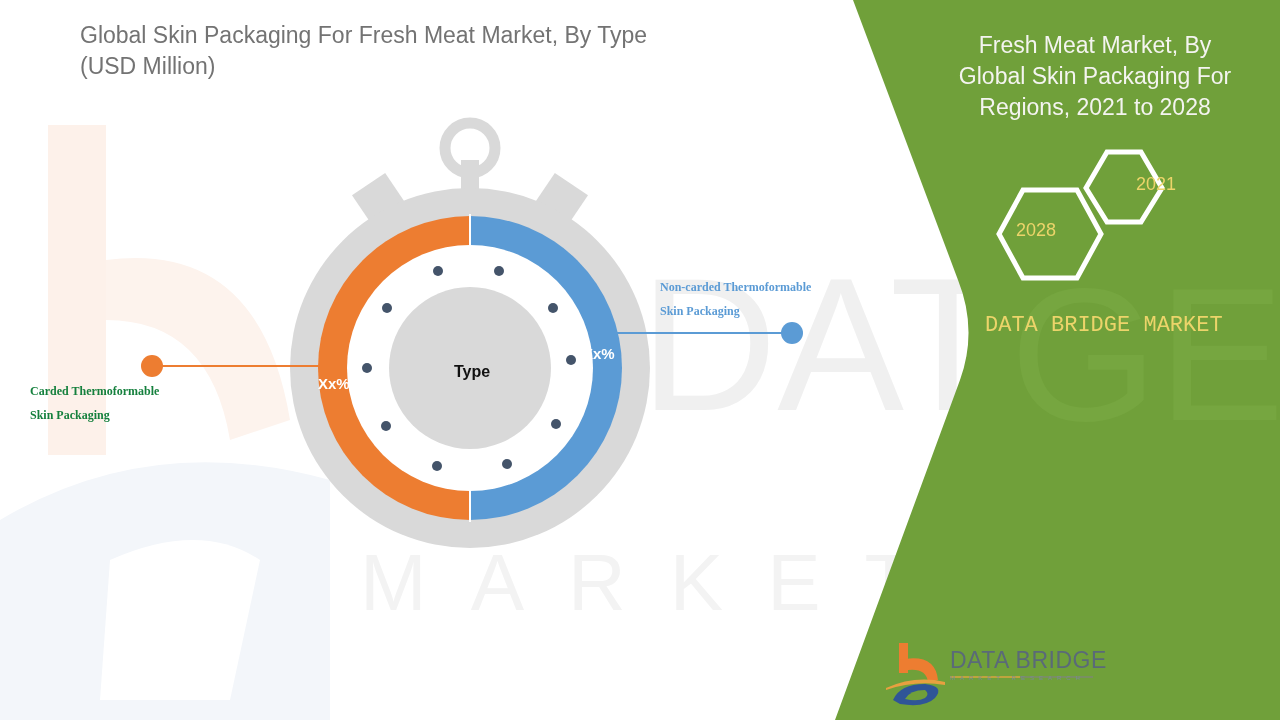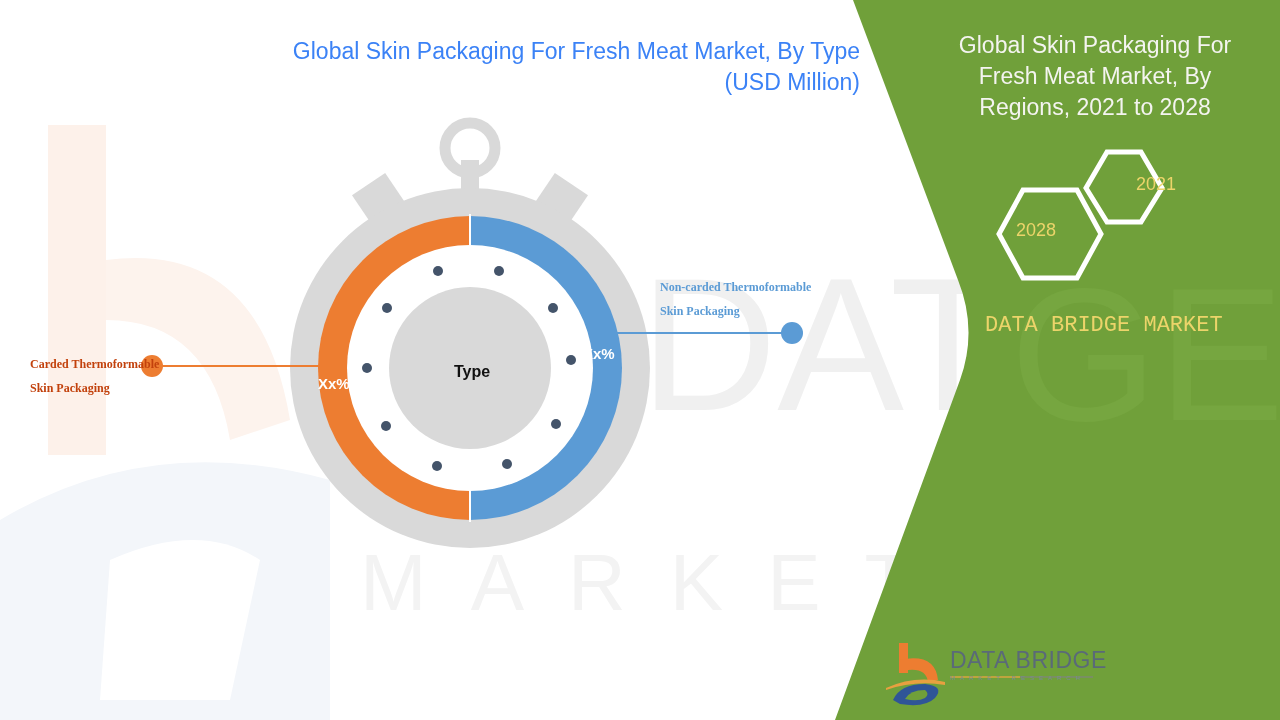--- a/index.html
+++ b/index.html
@@ -1,19 +1,19 @@
 <!DOCTYPE html>
 <html><head>
 <meta charset="utf-8">
 <style>
   html,body{margin:0;padding:0;}
   body{width:1280px;height:720px;position:relative;overflow:hidden;background:#ffffff;font-family:"Liberation Sans","DejaVu Sans",sans-serif;}
   .abs{position:absolute;}
   svg.layer{position:absolute;left:0;top:0;}
-  .title{left:80px;top:20px;width:780px;text-align:right;color:#3b82f6;font-size:23px;line-height:31px;margin-top:16px;}
+  .title{left:80px;top:20px;width:780px;text-align:left;color:#737373;font-size:23px;line-height:31px;}
   .right-title{left:940px;top:30px;width:310px;text-align:center;color:#f4f4f0;font-size:23px;line-height:31px;}
   .hex-label{color:#ecd46a;font-size:18px;text-align:right;width:100px;}
   .brand{left:985px;top:310px;width:280px;text-align:left;color:#ecd46a;font-size:22px;line-height:32px;font-family:Liberation Mono, monospace;}
   .center-label{left:410px;top:363px;width:124px;text-align:center;color:#111;font-size:16px;font-weight:bold;}
   .pct{color:#ffffff;font-size:15px;font-weight:bold;margin-top:8px;}
   .seg-label{font-size:12px;font-weight:bold;text-align:left;line-height:24px;font-family:Liberation Serif, serif;}
   .logo-text{left:950px;top:647px;color:#5a6a78;font-size:23px;letter-spacing:0.5px;}
   .logo-sub{left:950px;top:675px;color:#7b8a96;font-size:6px;letter-spacing:5px;}
 </style>
 </head>
@@ -80,33 +80,33 @@
   <circle cx="152" cy="366" r="11" fill="#ed7d31"></circle>
   <line x1="614" y1="333" x2="792" y2="333" stroke="#5b9bd5" stroke-width="2"></line>
   <circle cx="792" cy="333" r="11" fill="#5b9bd5"></circle>
 </svg>
 
 <div class="abs center-label">Type</div>
 
 <div class="abs pct" style="left:318px;top:367px;">Xx%</div>
 <div class="abs pct" style="left:583px;top:337px;">Xx%</div>
 
-<div class="abs seg-label" style="left:30px;top:352px;width:250px;color:#c2410c;">
+<div class="abs seg-label" style="left:30px;top:379px;width:250px;color:#15803d;">
   <div>Carded Thermoformable</div>
   <div>Skin Packaging</div>
 </div>
 
 <div class="abs seg-label" style="left:660px;top:275px;width:265px;color:#5b9bd5;">
   <div>Non-carded Thermoformable</div>
   <div>Skin Packaging</div>
 </div>
 
 <div class="abs right-title">
+  <div>Fresh Meat Market, By</div>
   <div>Global Skin Packaging For</div>
-  <div>Fresh Meat Market, By</div>
   <div>Regions, 2021 to 2028</div>
 </div>
 
 <svg class="layer" width="1280" height="720">
   <polygon points="1023,190 1077,190 1101,234 1077,278 1023,278 999,234" fill="none" stroke="#ffffff" stroke-width="5"></polygon>
   <polygon points="1107,152 1141,152 1162,188 1141,222 1107,222 1086,188" fill="none" stroke="#ffffff" stroke-width="5"></polygon>
 </svg>
 <div class="abs hex-label" style="left:956px;top:220px;">2028</div>
 <div class="abs hex-label" style="left:1076px;top:174px;">2021</div>
 

